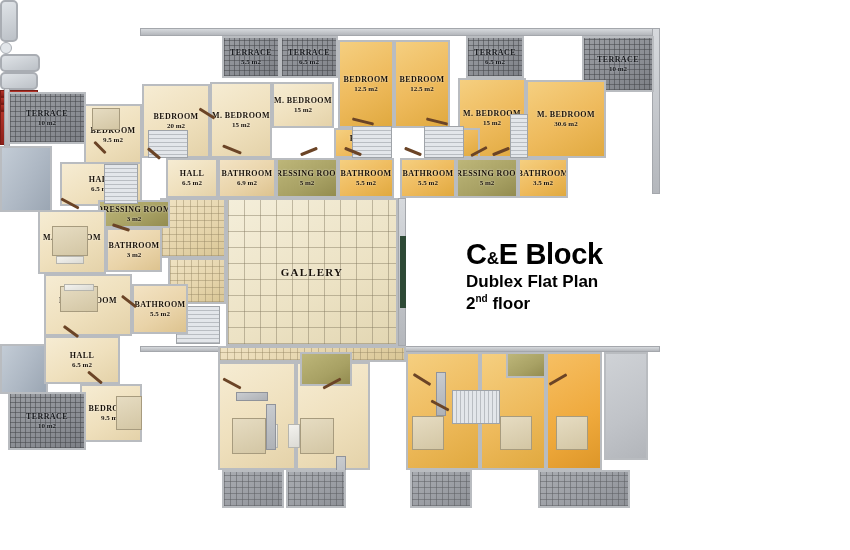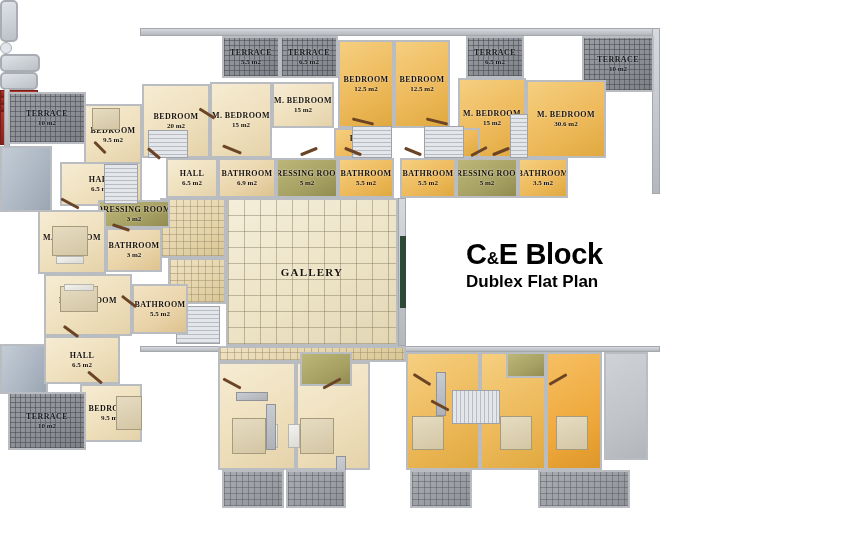--- a/index.html
+++ b/index.html
@@ -295,15 +295,19 @@
   <div class="fn bed" style="left:116px;top:396px;width:26px;height:34px;"></div>
   <div class="redbar" style="left:110px;top:436px;width:34px;height:5px;"></div>
   <div class="fn bed" style="left:92px;top:108px;width:28px;height:22px;"></div>
   <div class="redbar" style="left:118px;top:104px;width:5px;height:32px;"></div>
 
   <div id="title">
     <div class="l1">
       <span>C</span><span class="amp">&amp;</span><span>E Block</span>
     </div>
     <div class="l2">Dublex Flat Plan</div>
+    <div class="l3">
+      <span>2</span><sup>nd</sup>
+      <span>floor</span>
+    </div>
   </div>
 
 </div>
 
 </body></html>

